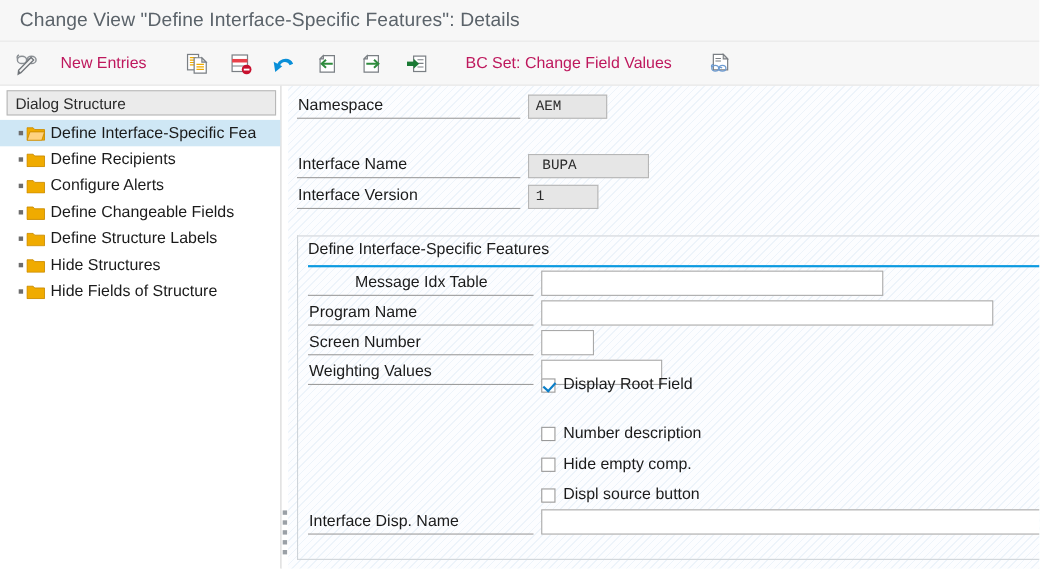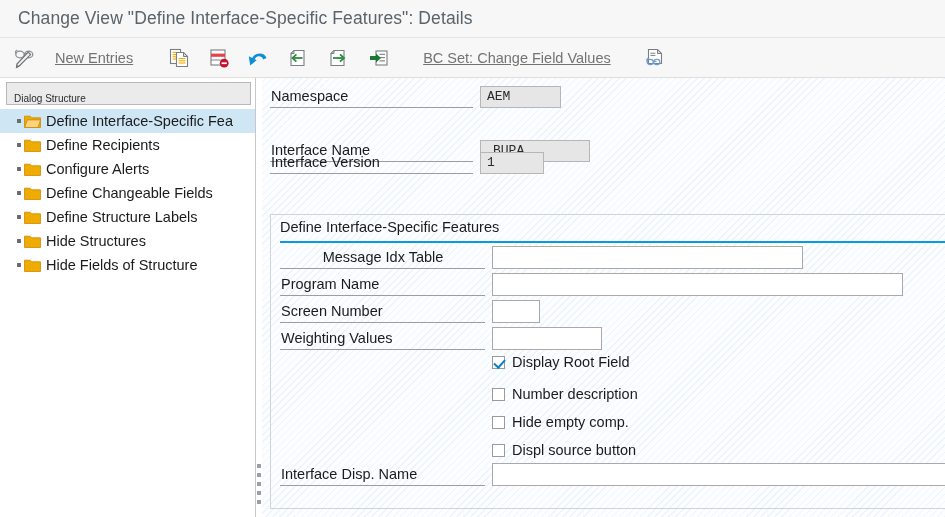--- a/index.html
+++ b/index.html
@@ -42,24 +42,23 @@
     min-width: 30px;
     display: flex;
     align-items: center;
     justify-content: center;
     cursor: pointer;
     border: 1px solid transparent;
     border-radius: 2px;
   }
   .tb-label {
     font-size: 14.5px;
-    color: #737373;
+    color: #be185d;
     padding: 0 14px;
     white-space: nowrap;
-    text-decoration: underline;
   }
   .tb-gap-a { width: 16px; }
   .tb-gap-b { width: 10px; }
   .tb-gap-c { width: 14px; }
   .tb-icon { display:block; }
 
   
   #main {
     height: 439px;
     display: flex;
@@ -74,23 +73,23 @@
     border-right: 1px solid #c8c8c8;
     position: relative;
     overflow: hidden;
   }
   #tree-header {
     height: 23px;
     margin: 4px 4px 0 6px;
     background: #ebebeb;
     border: 1px solid #b8b8b8;
     display: flex;
-    align-items: flex-end;
+    align-items: center;
     padding-left: 7px;
-    font-size: 10px;
+    font-size: 14px;
     color: #2b2b2b;
   }
   #tree-items { padding-top: 4px; }
   .tree-row {
     height: 24px;
     display: flex;
     align-items: center;
     padding-left: 13px;
     white-space: nowrap;
     cursor: pointer;
@@ -478,29 +477,29 @@
         <span></span>
         <span></span>
         <span></span>
     </div>
   </div>
 
   <div id="content">
 
     <div class="row" style="left:8px; top:6px;">
       <span class="flabel" style="width:203px;">Namespace</span>
-      <span class="fdisp" style="width:81px; margin-left:7px;">AEM</span>
+      <span class="fdisp" style="width:72px; margin-left:7px;">AEM</span>
     </div>
 
     <div class="row" style="left:8px; top:60px;">
       <span class="flabel" style="width:203px;">Interface Name</span>
       <span class="fdisp" style="width:110px; margin-left:7px;padding-left:12px;">BUPA</span>
     </div>
 
-    <div class="row" style="left:8px; top:72px;">
+    <div class="row" style="left:8px; top:88px;">
       <span class="flabel" style="width:203px;">Interface Version</span>
       <span class="fdisp" style="width:64px; margin-left:7px;">1</span>
     </div>
 
     <div id="groupbox">
       <div id="groupbox-title">Define Interface-Specific Features</div>
       <div id="groupbox-rule"></div>
 
       <div class="row" style="left:9px; top:30px;">
         <span class="flabel" style="width:205px;text-align:center;">Message Idx Table</span>
@@ -515,21 +514,21 @@
       <div class="row" style="left:9px; top:84px;">
         <span class="flabel" style="width:205px;">Screen Number</span>
         <input class="finput" style="width: 48px; margin-left: 7px;" type="text" value="">
       </div>
 
       <div class="row" style="left:9px; top:111px;">
         <span class="flabel" style="width:205px;">Weighting Values</span>
         <input class="finput" style="width: 110px; margin-left: 7px;" type="text" value="">
       </div>
 
-      <div class="cbrow" style="left:221px; top:136px;">
+      <div class="cbrow" style="left:221px; top:124px;">
         <span class="cbbox checked"></span>
         <span class="cblabel">Display Root Field</span>
       </div>
 
       <div class="cbrow" style="left:221px; top:168px;">
         <span class="cbbox"></span>
         <span class="cblabel">Number description</span>
       </div>
 
       <div class="cbrow" style="left:221px; top:196px;">

